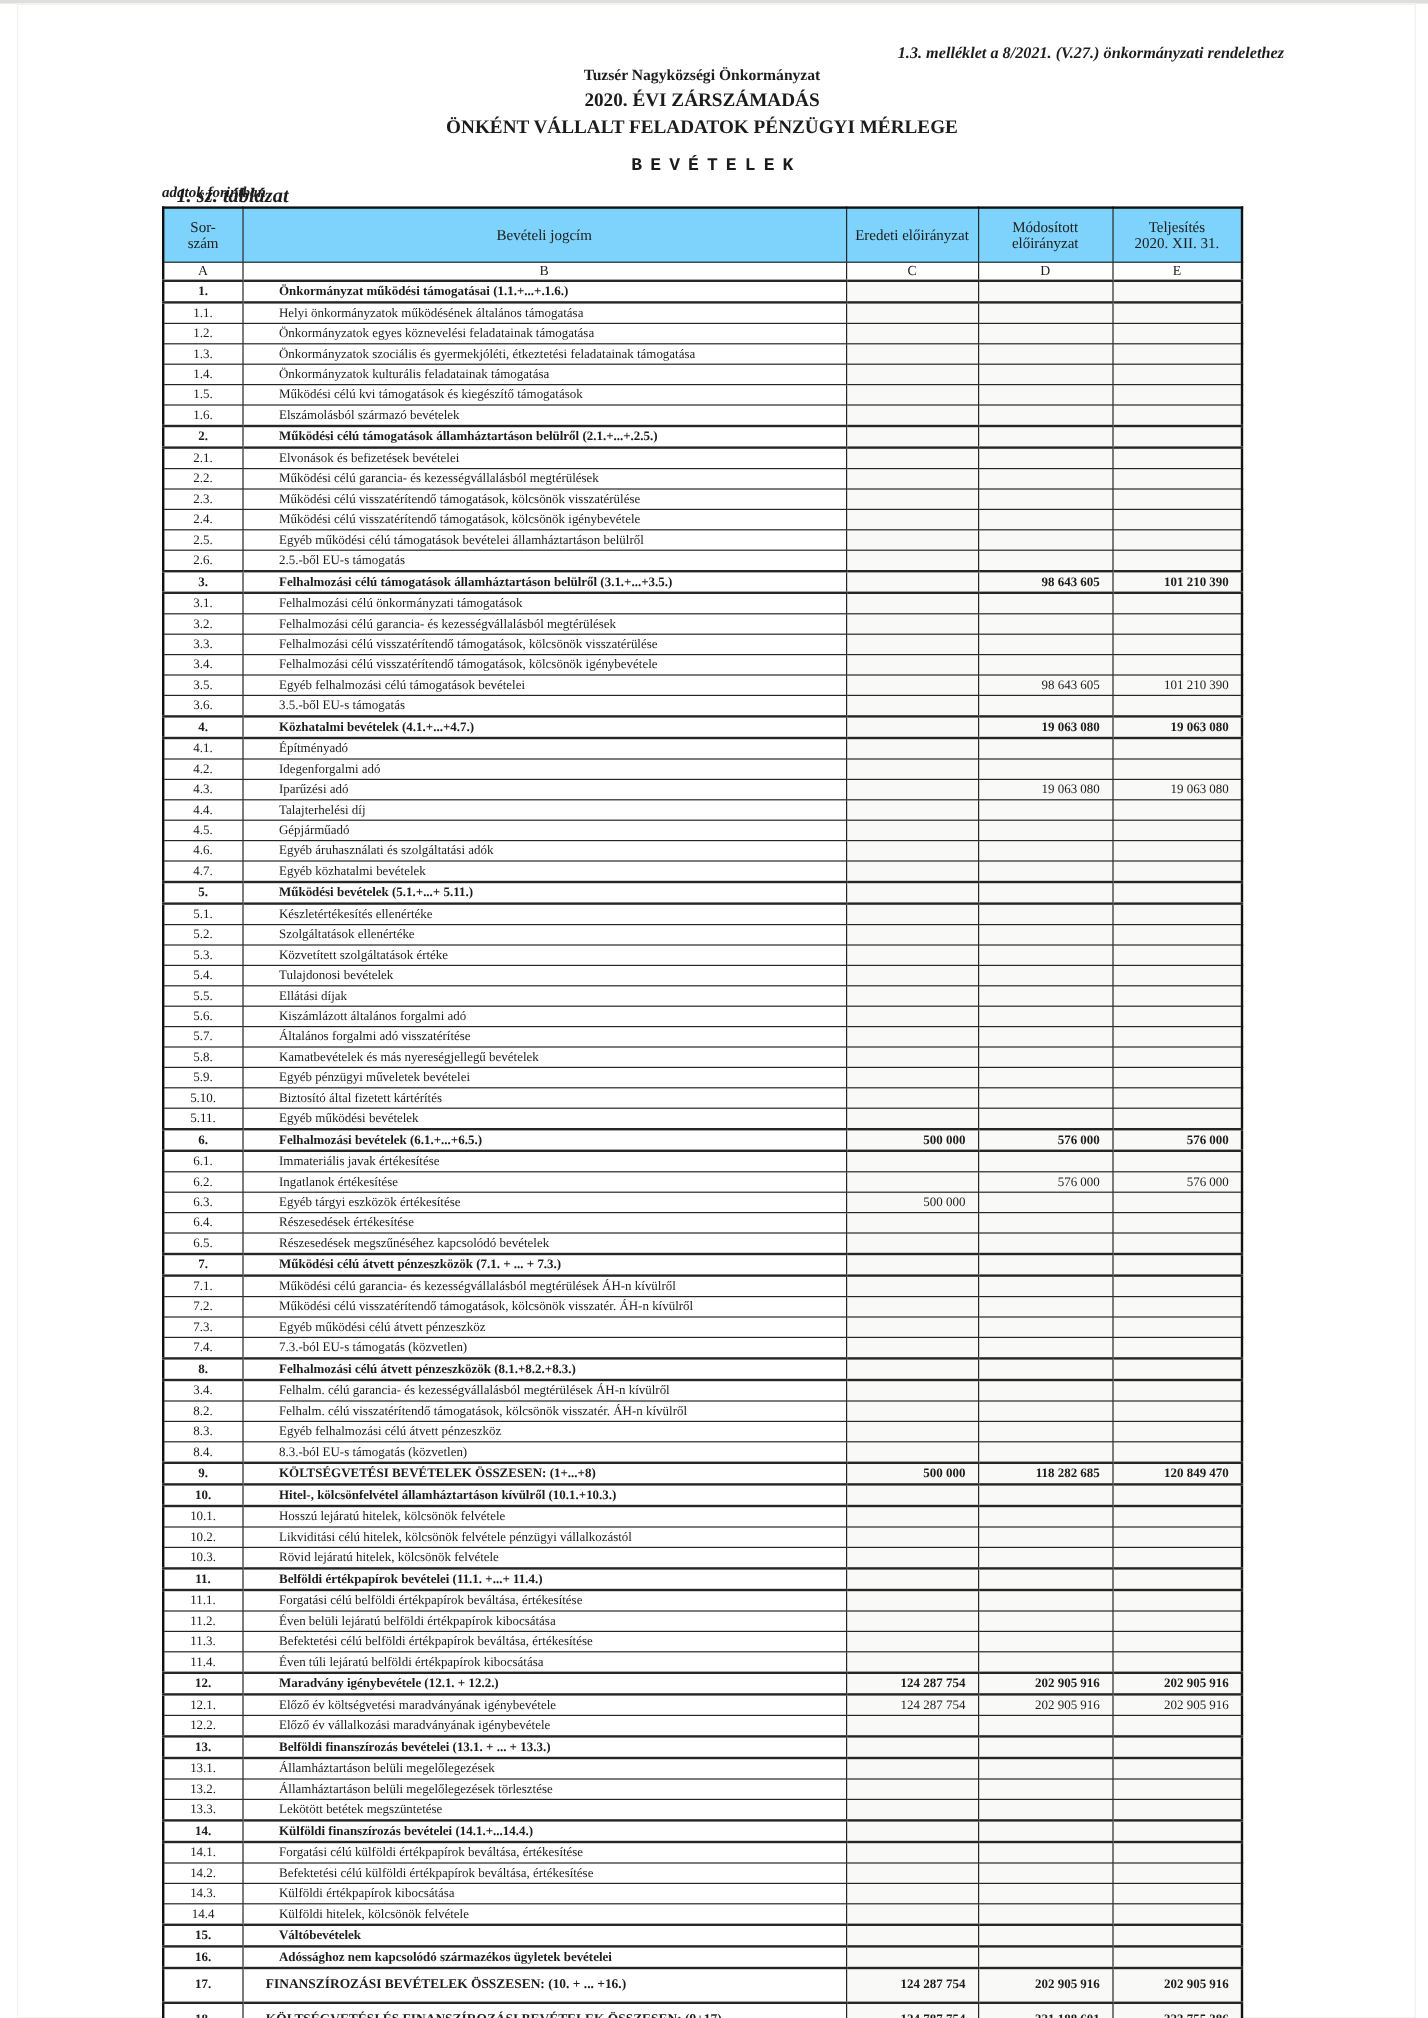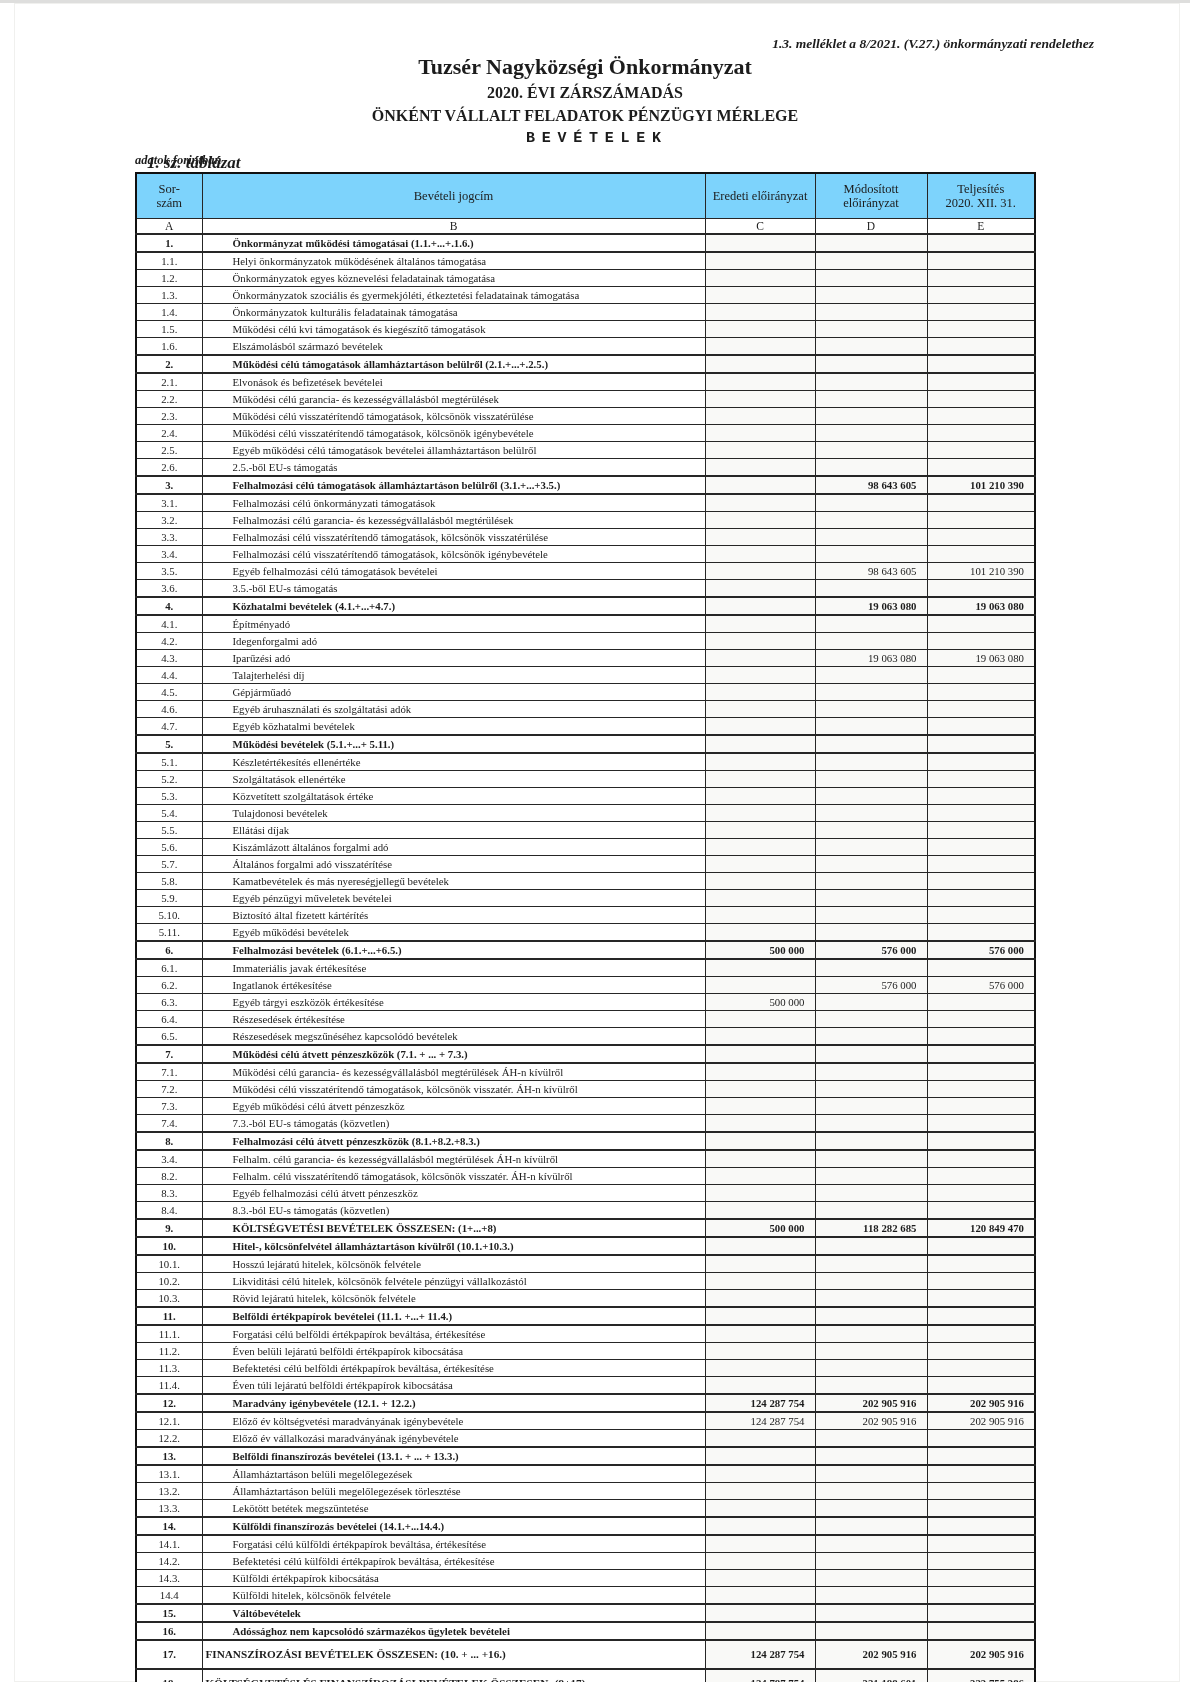--- a/index.html
+++ b/index.html
@@ -14,29 +14,29 @@
   .scan-edge{
     position:absolute;top:0;left:0;width:1190px;height:3px;
     background:#dededd;
   }
   .page-frame{
     position:absolute;top:3px;left:14px;right:10px;bottom:0;
     background:#fff;
     box-shadow:0 0 0 1px #f0f0ee inset;
   }
   .annotation{
-    position:absolute;top:36px;right:96px;
+    position:absolute;top:36px;right:120px;
     font-style:italic;font-weight:bold;font-size:13.5px;
     white-space:nowrap;
   }
   .titles{
     position:absolute;top:56px;left:0;width:1170px;
     text-align:center;line-height:1;
   }
-  .title-1{font-size:22px;font-weight:bold;margin:0 0 7px 0;}
+  .title-1{font-size:13px;font-weight:bold;margin:0 0 7px 0;}
   .title-2{font-size:16px;font-weight:bold;margin:0 0 7px 0;}
   .title-3{font-size:16px;font-weight:bold;margin:0 0 0 0;}
   .section-title{
     position:absolute;top:130px;left:12px;width:1170px;
     text-align:center;
     font-size:15px;font-weight:bold;letter-spacing:0.45em;font-family:Liberation Mono, monospace;
   }
   .meta-left{
     position:absolute;top:153px;left:147px;
     font-style:italic;font-weight:bold;font-size:17px;
@@ -70,21 +70,21 @@
   td.c-label{padding-left:30px;}
   td.c-val{
     text-align:right;padding-right:10px;
     background:#f9f9f7;
     font-size:10.8px;
   }
   tr.section td{
     font-weight:bold;
     border-top-width:2.1px;border-bottom-width:2.1px;
   }
-  tr.flush td.c-label{padding-left:3px;font-size:11.2px;}
+  tr.flush td.c-label{padding-left:19px;font-size:11.2px;}
   tr.tall td{height:27px;border-top-width:2.5px;border-bottom-width:2.5px;}
 </style>
 </head>
 <body>
 
 <div class="scan-edge"></div>
 <div class="page-frame"></div>
 
 <div class="annotation">1.3. melléklet a 8/2021. (V.27.) önkormányzati rendelethez</div>
 

